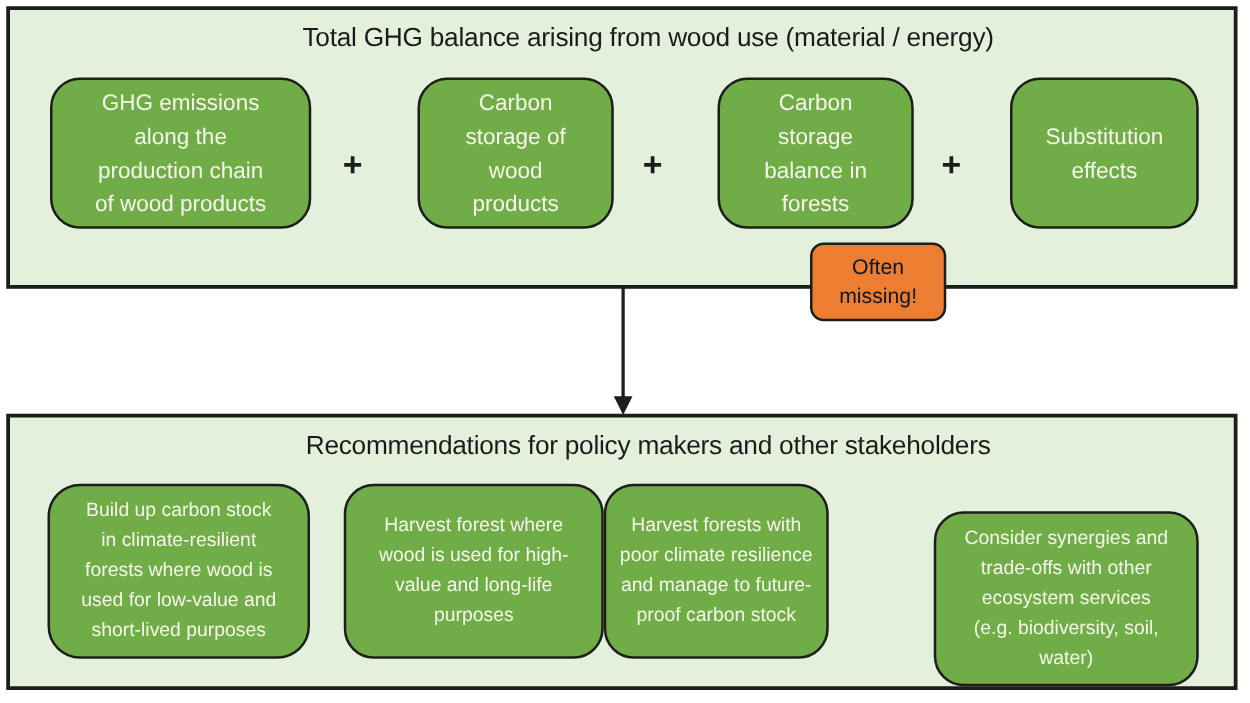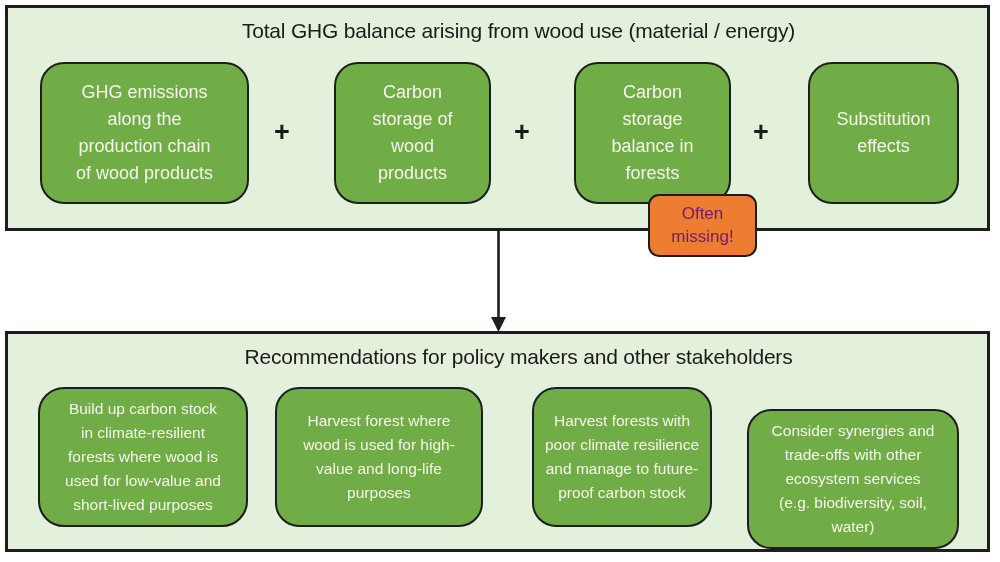--- a/index.html
+++ b/index.html
@@ -37,29 +37,29 @@
     border-radius: 24px;
     box-sizing: border-box;
     display: flex;
     align-items: center;
     justify-content: center;
     text-align: center;
     color: #f6f5ec;
     white-space: pre-line;
     z-index: 2;
   }
-  .gbox.top { top: 62px; height: 142px; font-size: 18px; line-height: 1.5; }
+  .gbox.top { top: 62px; height: 121px; font-size: 18px; line-height: 1.5; }
   #tbox-0 { left: 40px;  width: 209px; }
   #tbox-1 { left: 334px; width: 157px; }
   #tbox-2 { left: 574px; width: 157px; }
   #tbox-3 { left: 808px; width: 151px; justify-content: center; }
   .gbox.bottom { top: 387px; height: 140px; font-size: 15.5px; line-height: 1.55; }
   #bbox-0 { left: 38px;  width: 210px; border-radius: 26px; }
   #bbox-1 { left: 275px; width: 208px; }
-  #bbox-2 { left: 532px; width: 180px; }
+  #bbox-2 { left: 483px; width: 180px; }
   #bbox-3 { left: 747px; width: 212px; margin-top: 22px; }
   .plus {
     position: absolute;
     top: 114px;
     width: 34px;
     height: 36px;
     display: flex;
     align-items: center;
     justify-content: center;
     font-size: 27px;
@@ -77,21 +77,21 @@
     width: 109px;
     height: 63px;
     background: #ed7d31;
     border: 2px solid #1d1d1d;
     border-radius: 11px;
     box-sizing: border-box;
     display: flex;
     align-items: center;
     justify-content: center;
     text-align: center;
-    color: #701a75;
+    color: #0f172a;
     font-size: 17px;
     line-height: 1.35;
     white-space: pre-line;
     z-index: 5;
   }
   #arrow {
     position: absolute;
     left: 489px;
     top: 229px;
     width: 19px;

